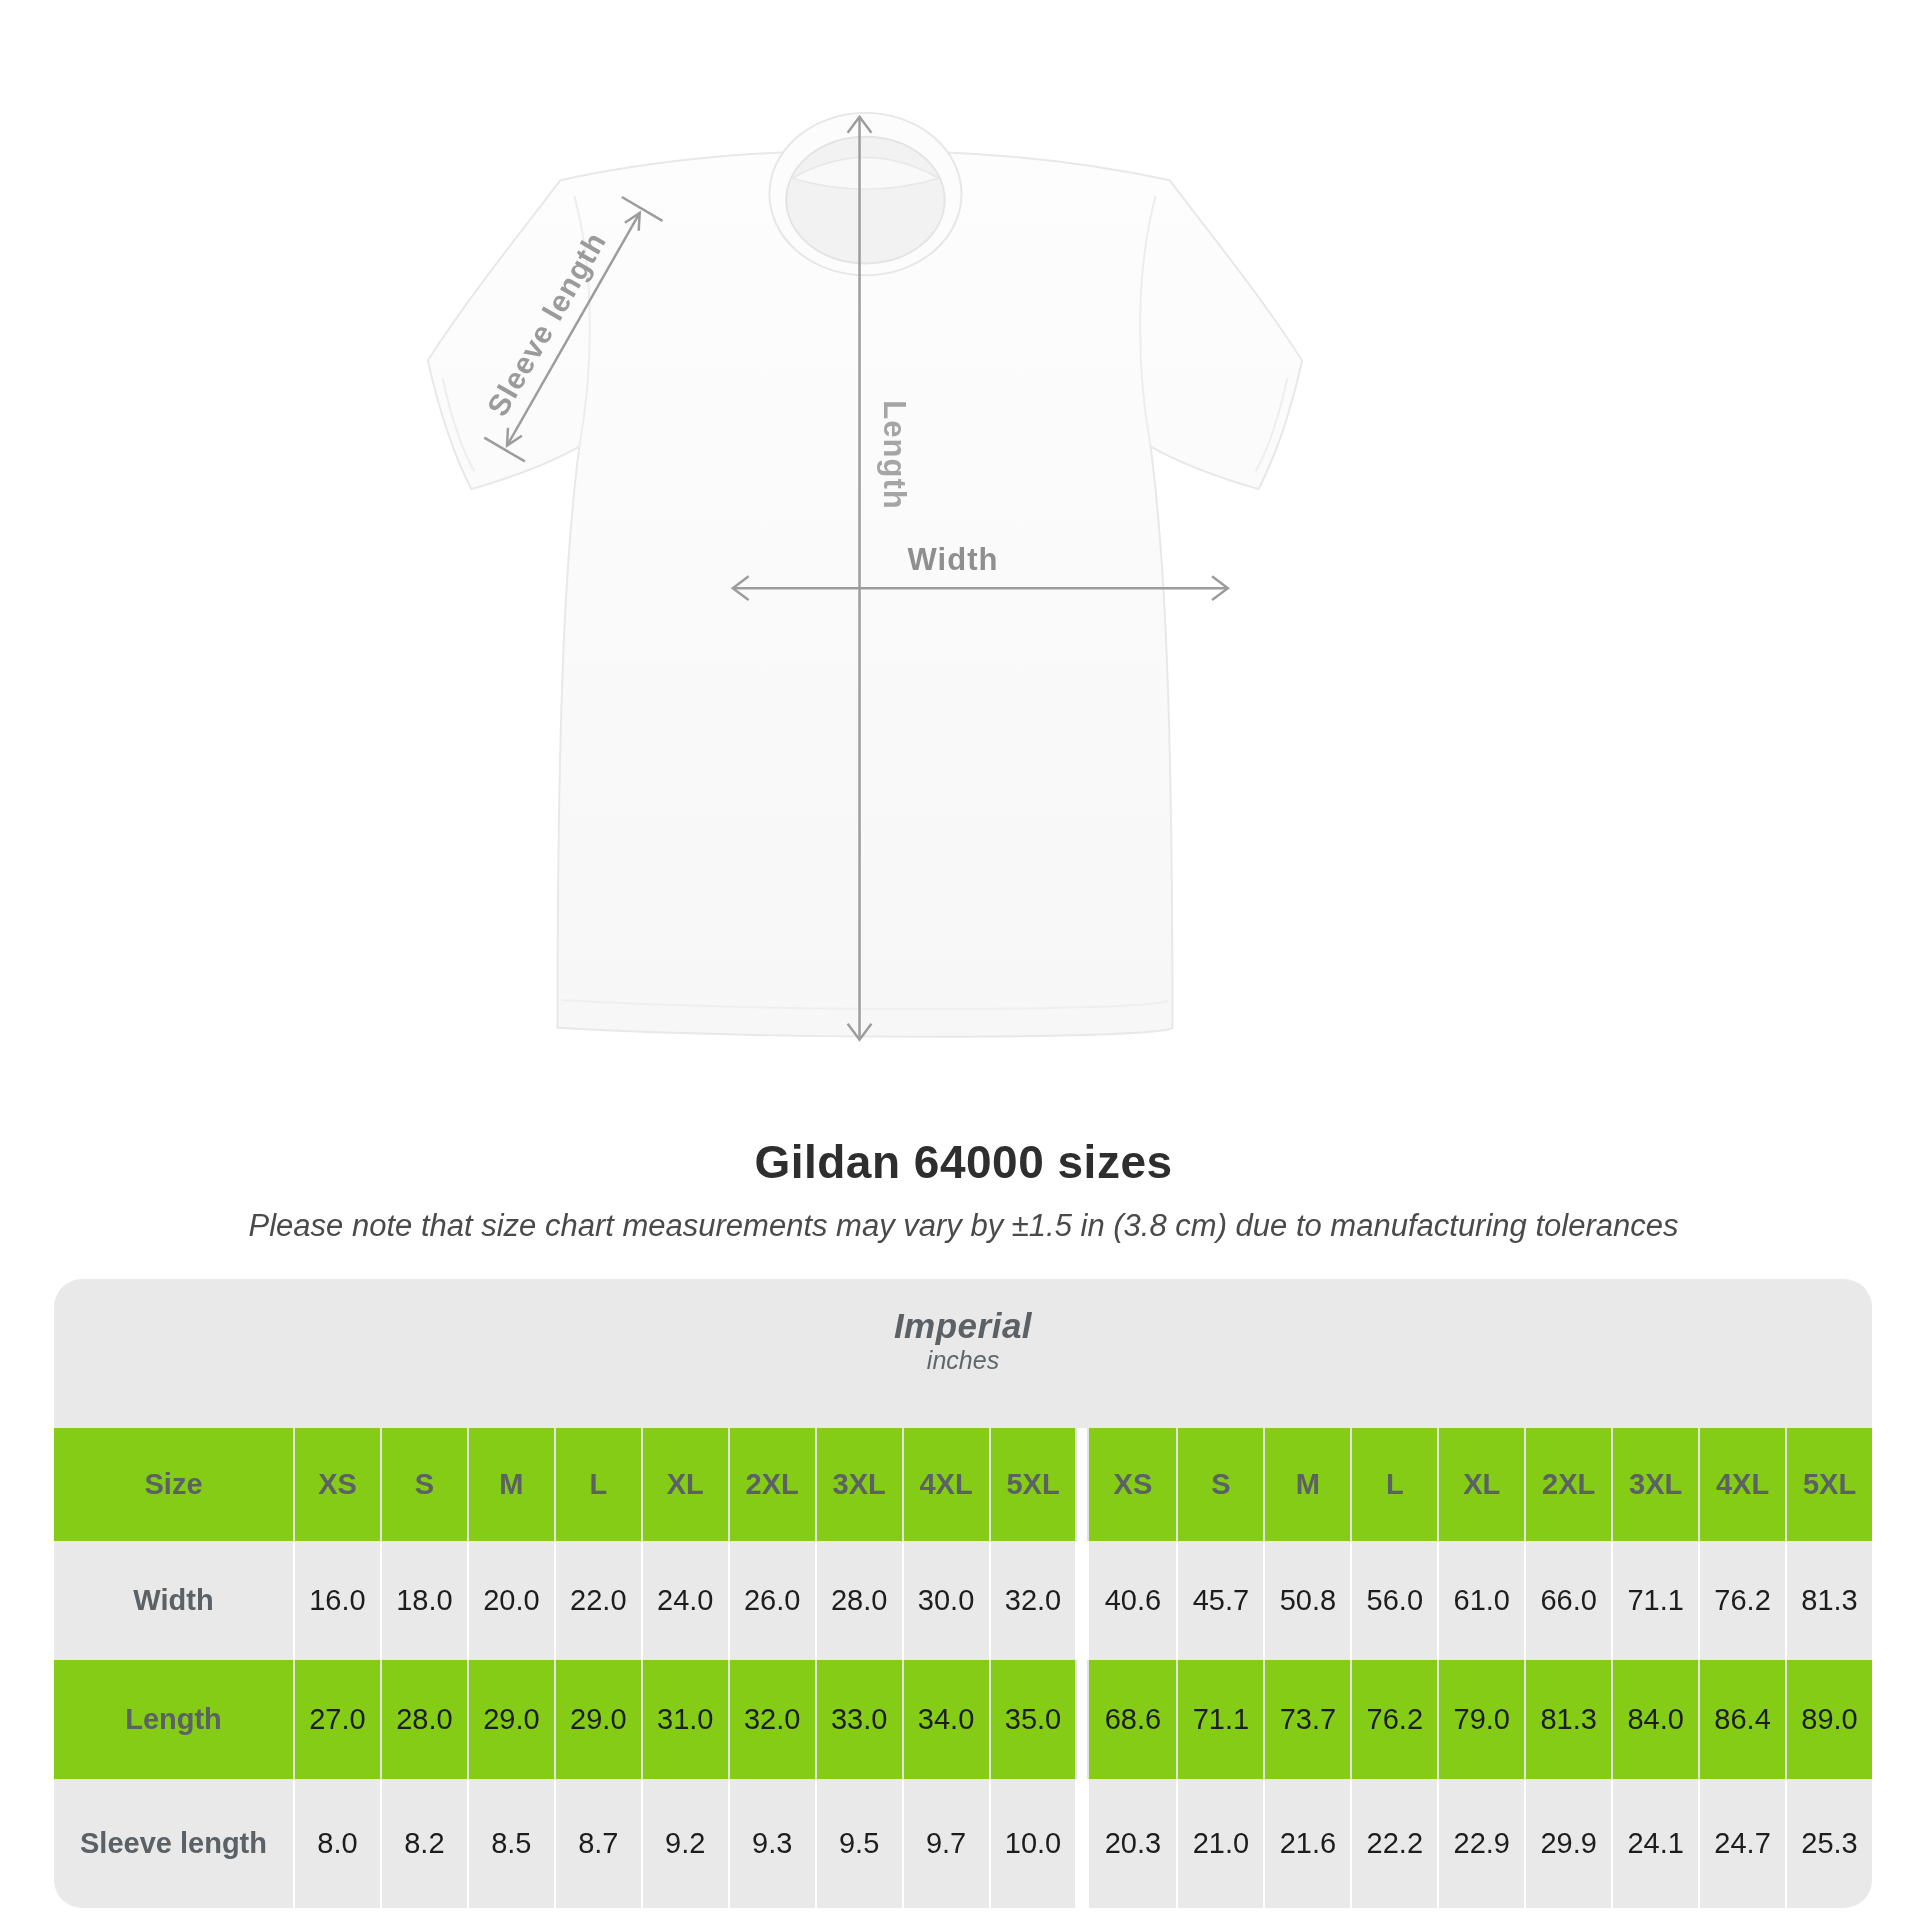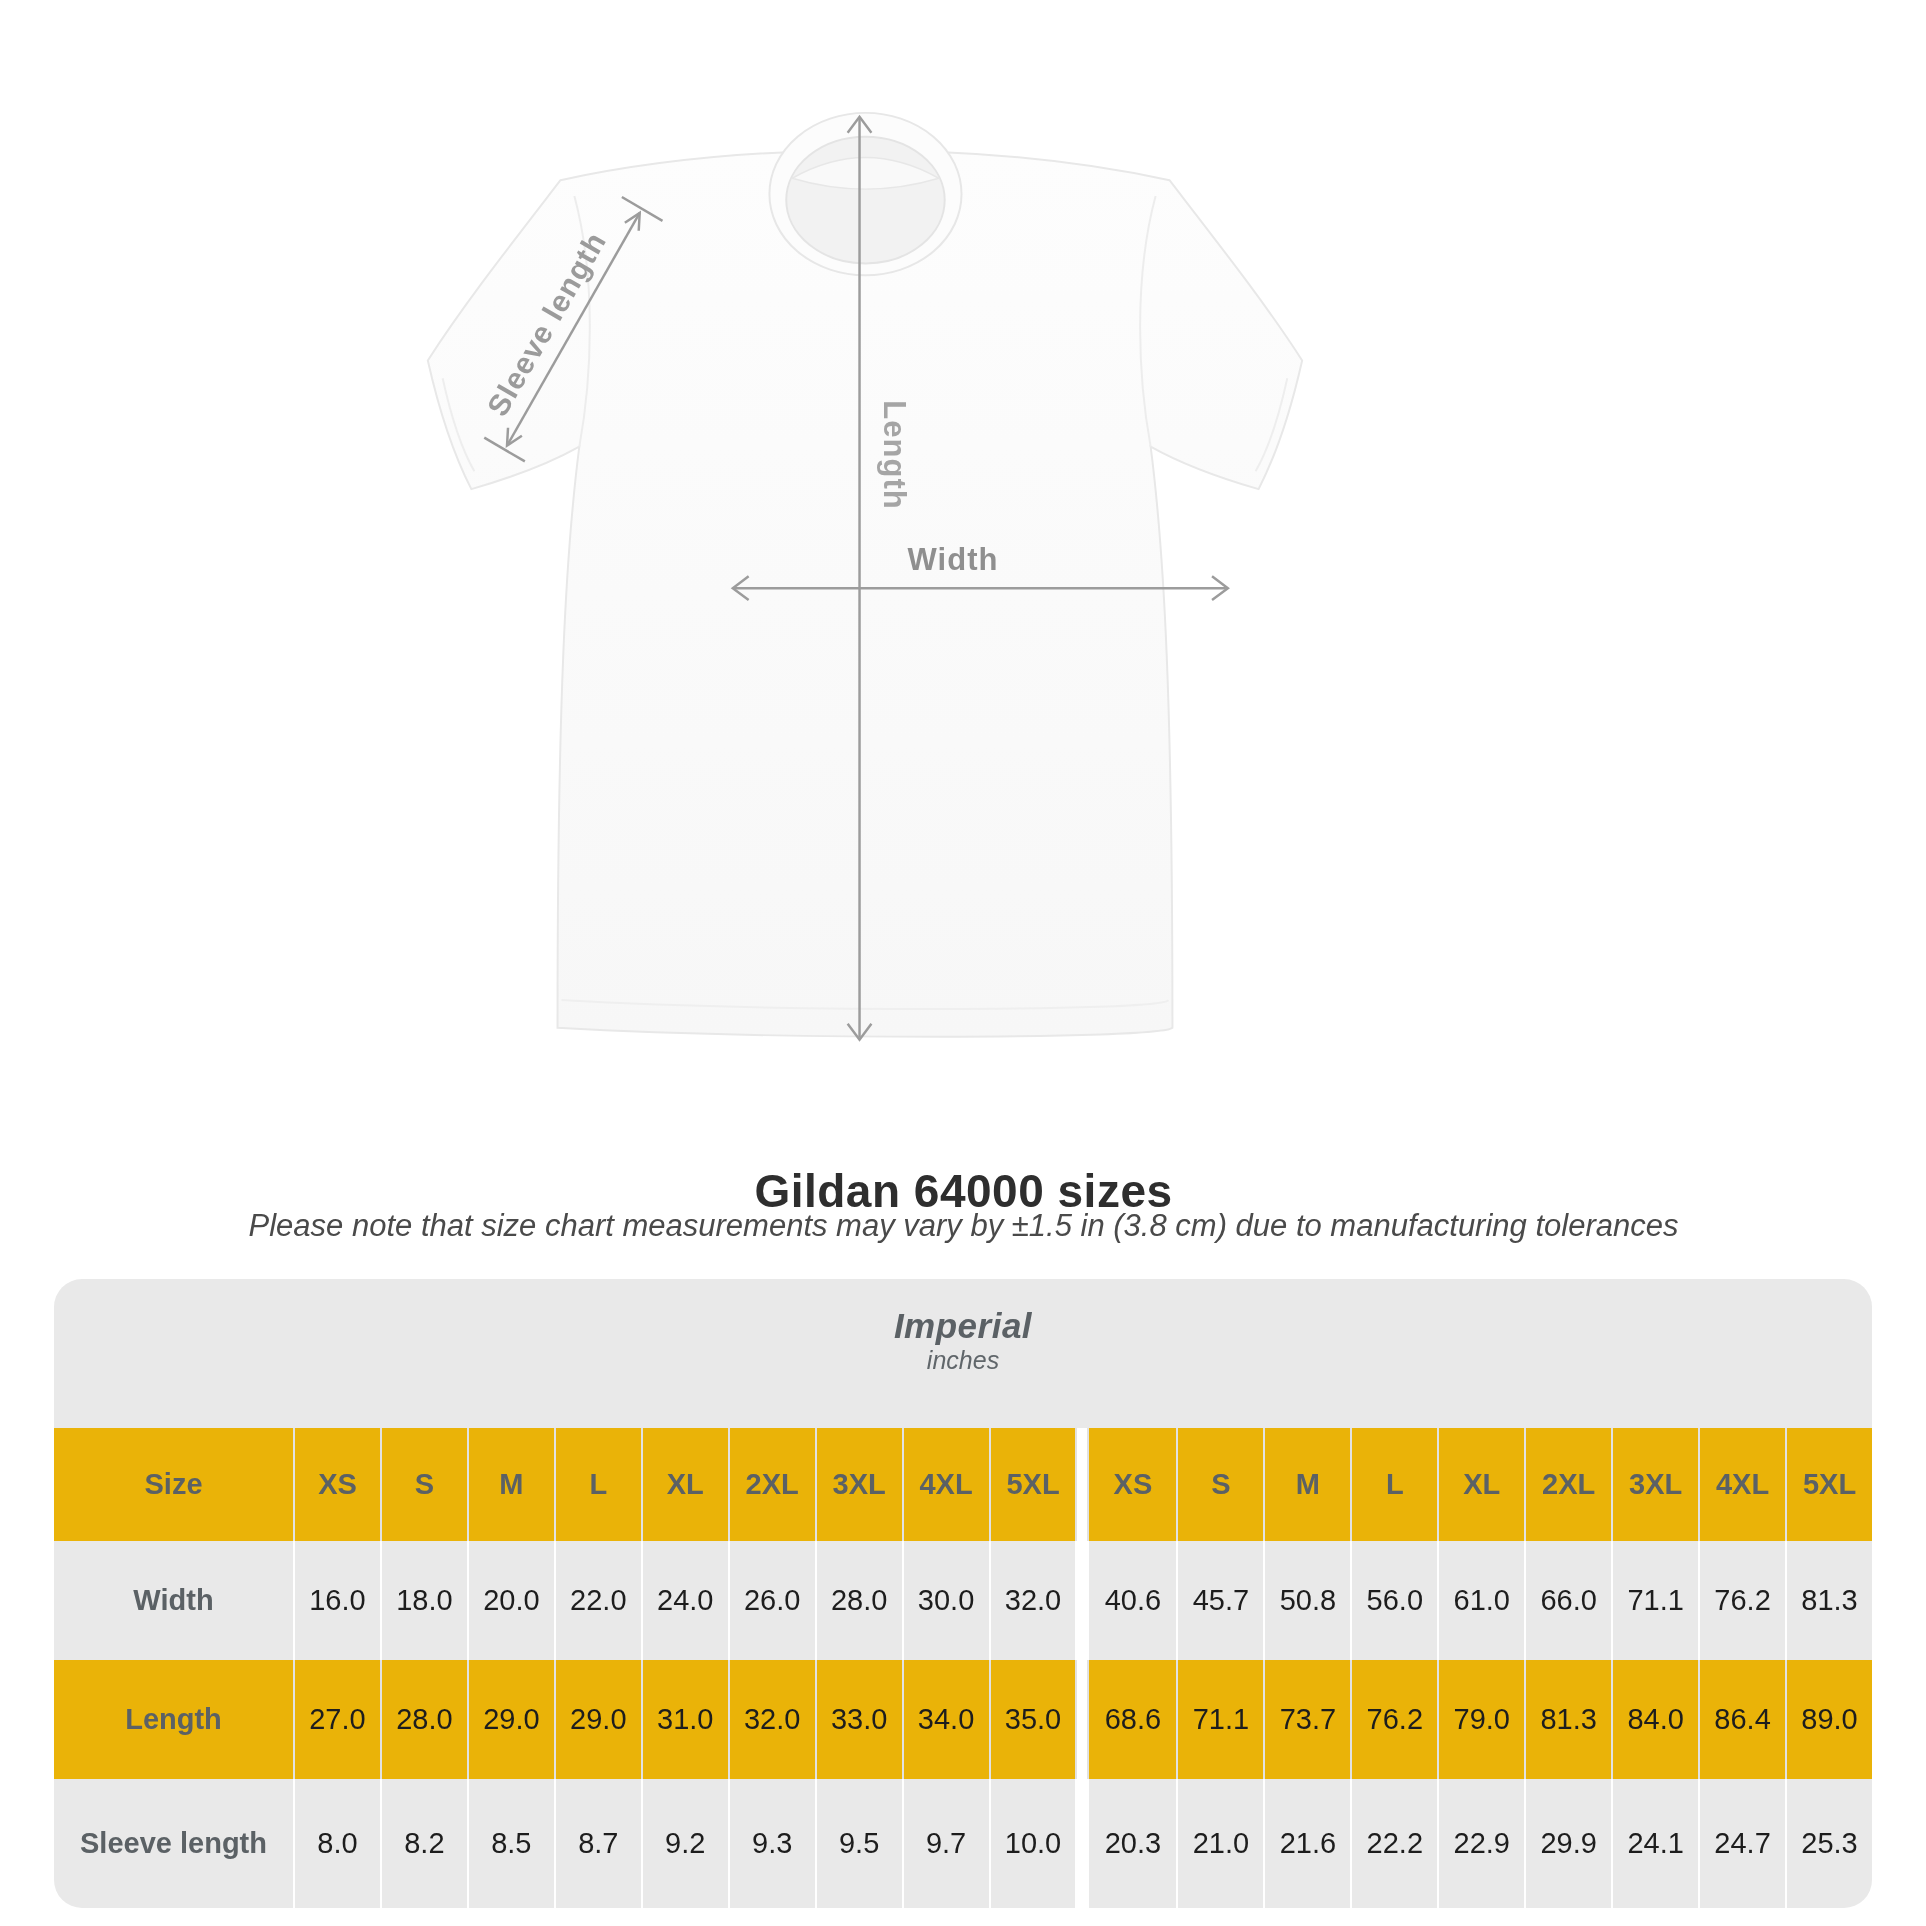--- a/index.html
+++ b/index.html
@@ -8,32 +8,32 @@
 
   
   .figure{position:absolute;left:0;top:0;width:1927px;height:1109px;}
   .figure svg{position:absolute;left:0;top:0;}
   .fig-label{position:absolute;font-weight:bold;color:#9b9b9b;white-space:nowrap;}
   .lbl-sleeve{left:547px;top:324px;transform:translate(-50%,-50%) rotate(-60deg);font-size:30px;letter-spacing:1px;}
   .lbl-length{left:894px;top:455px;transform:translate(-50%,-50%) rotate(90deg);font-size:31px;color:#a5a5a5;letter-spacing:1px;}
   .lbl-width{left:953px;top:560px;transform:translate(-50%,-50%);font-size:31px;color:#8f8f8f;letter-spacing:1px;}
 
   
-  .title{position:absolute;left:0;right:0;top:1135px;text-align:center;font-size:46px;font-weight:bold;color:#2e2e2e;letter-spacing:0.5px;margin-top:29px;}
+  .title{position:absolute;left:0;right:0;top:1135px;text-align:center;font-size:46px;font-weight:bold;color:#2e2e2e;letter-spacing:0.5px;}
   .subtitle{position:absolute;left:0;right:0;top:1208px;text-align:center;font-size:31px;font-style:italic;color:#4a4a4a;}
 
   
   .size-table{position:absolute;left:54px;top:1279px;width:1818px;border-radius:28px;overflow:hidden;}
   .group-header-row{display:flex;gap:14px;height:149px;background:#ffffff;}
   .group-cell{flex:1;background:#e9e9e9;display:flex;flex-direction:column;align-items:center;justify-content:center;padding-bottom:27px;}
   .group-title{font-size:35px;font-weight:bold;font-style:italic;color:#5b6165;letter-spacing:0.5px;}
   .group-sub{font-size:25px;font-style:italic;color:#60666a;}
 
   .trow{display:grid;grid-template-columns:239px repeat(9,1fr) 14px repeat(9,1fr);}
-  .row-white{--sep:#e2e2e2;background:#eab308;}
+  .row-white{--sep:#e2e2e2;background:#84cc16;}
   .row-gray{--sep:#ffffff;background:#e9e9e9;}
   .tcell{display:flex;align-items:center;justify-content:center;border-left:2px solid var(--sep);font-size:29px;}
   .trow > .tcell:first-child{border-left:none;}
   .tspacer{background:#ffffff;border-left:2px solid var(--sep);border-right:2px solid var(--sep);}
   .tspacer + .tcell{border-left:none;}
   .label-cell,.size-cell{font-weight:bold;color:#5b6165;}
   .value-cell{color:#1d1d1d;}
 </style>
 </head>
 <body>

